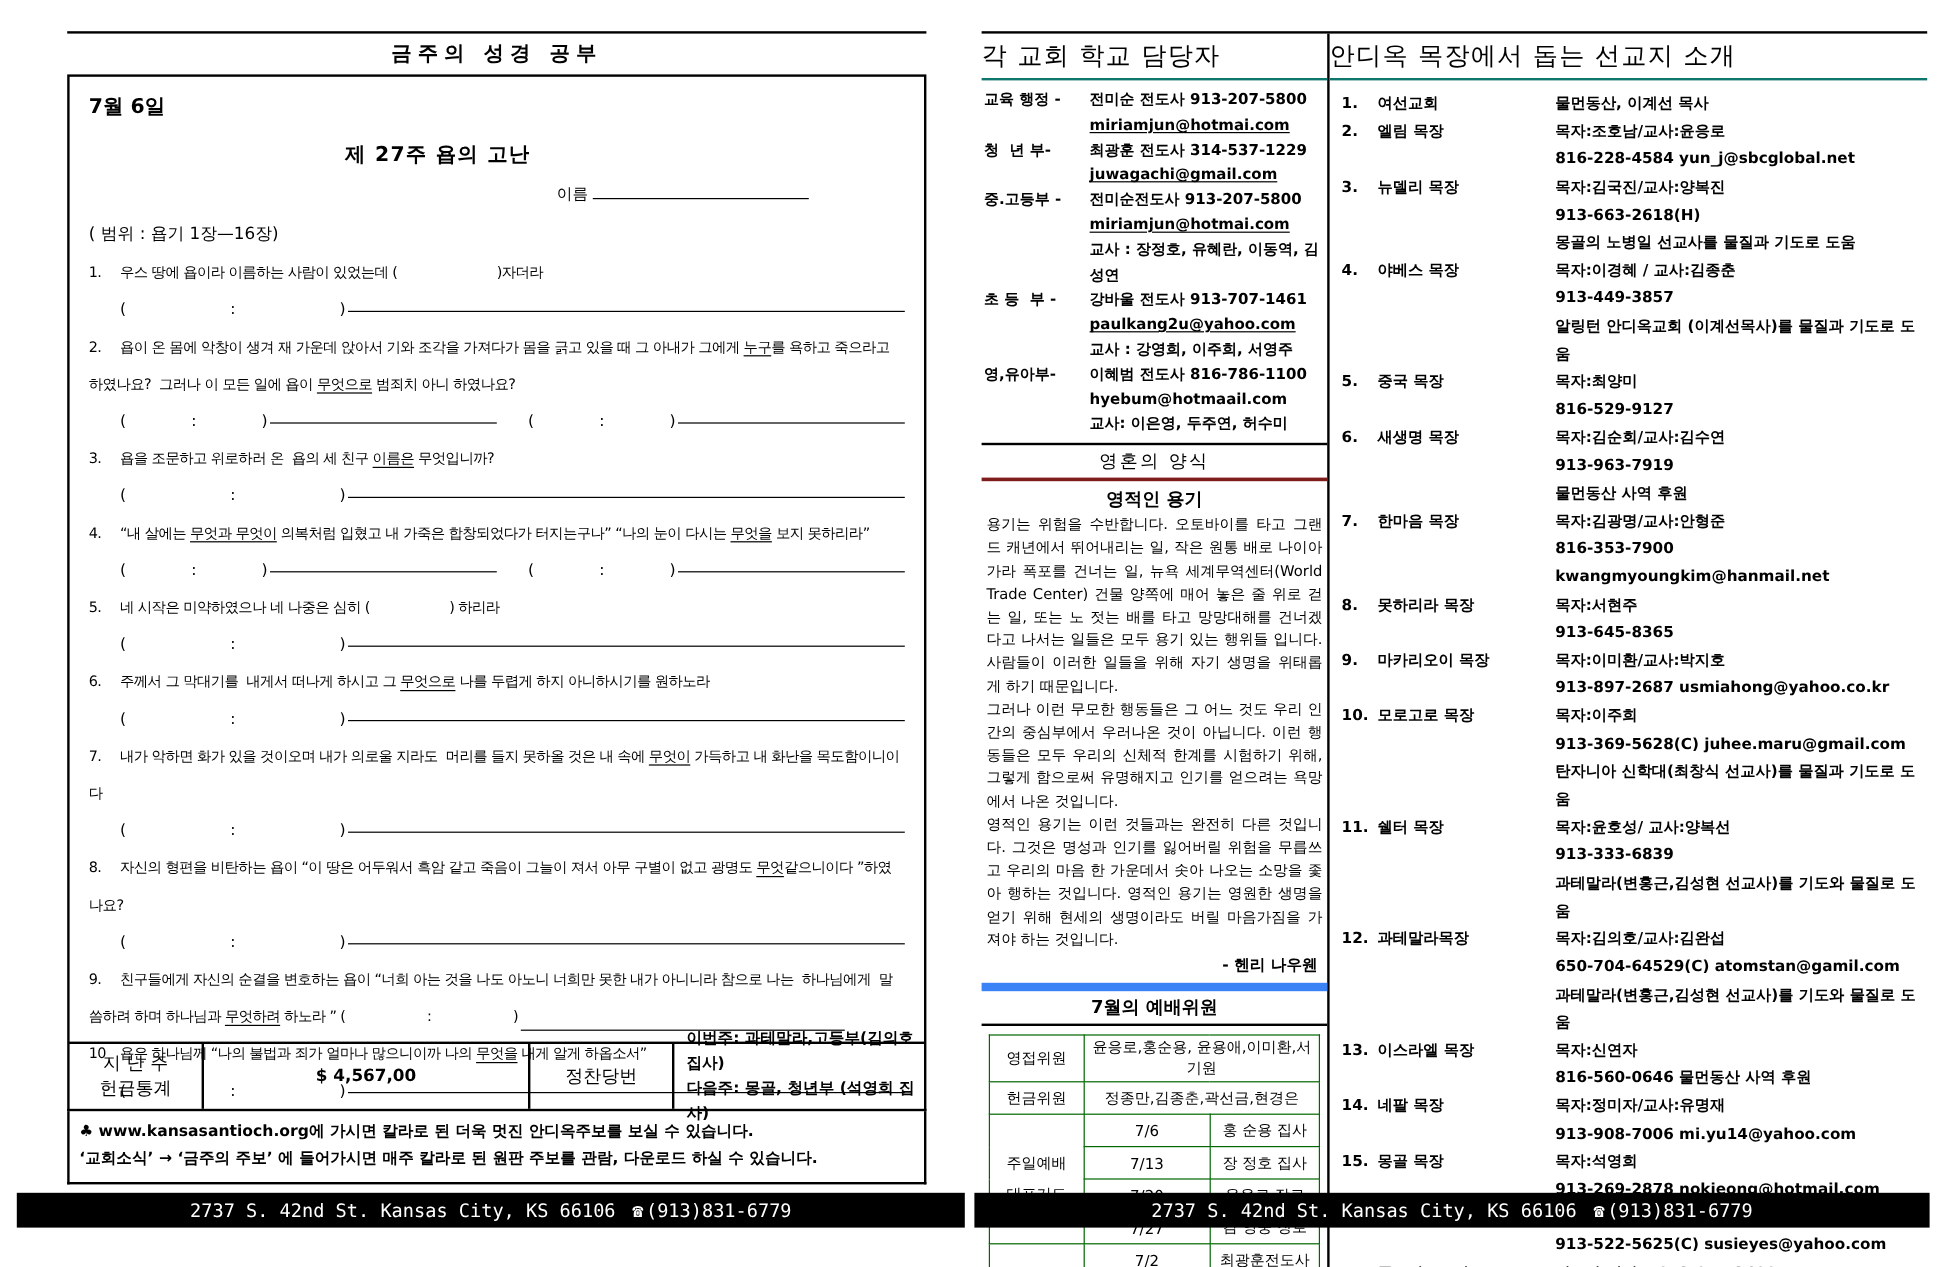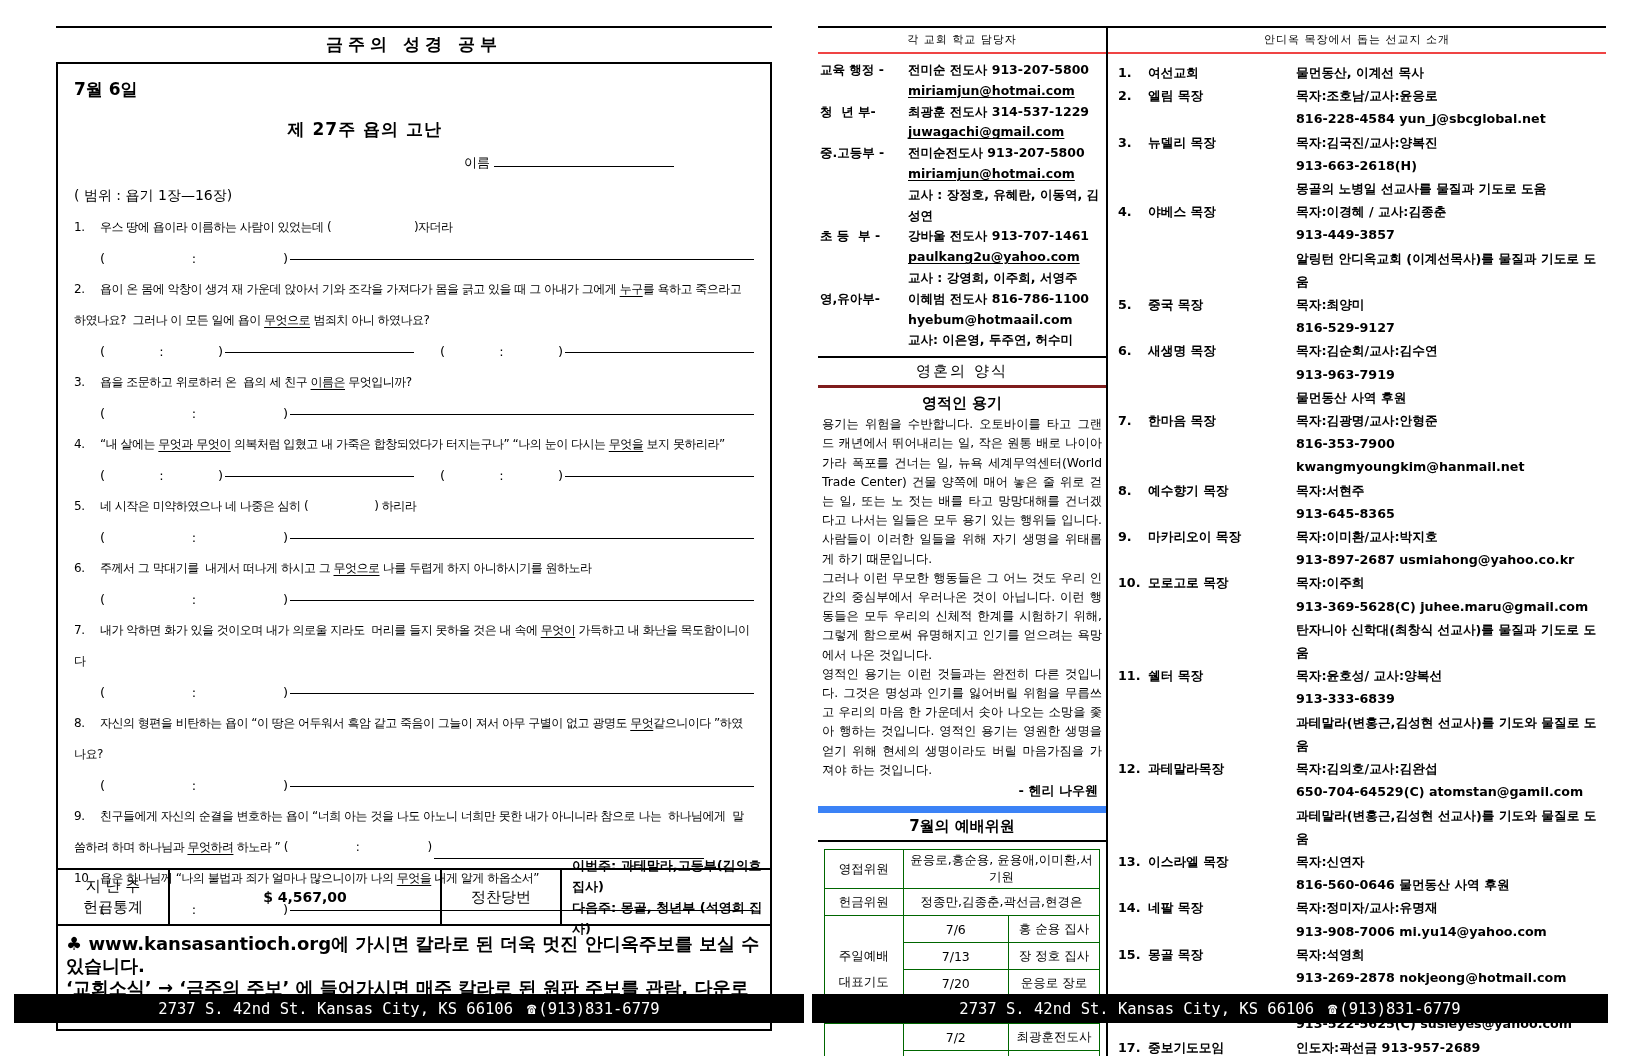--- a/index.html
+++ b/index.html
@@ -28,27 +28,27 @@
   .ans-inline{display:inline-flex;width:420px;height:20px;align-items:flex-end;vertical-align:baseline;}
   .ans-inline .ap{width:150px;}
   .ans-inline .al{margin-bottom:4px;}
 
   .offer-row{display:flex;border:2px solid #000;border-top:none;height:54px;align-items:stretch;}
   .oc{display:flex;flex-direction:column;justify-content:center;box-sizing:border-box;}
   .oc1{width:112px;text-align:center;font-size:15px;line-height:21px;border-right:2px solid #000;}
   .oc2{width:272px;text-align:center;font-weight:bold;font-size:14px;border-right:2px solid #000;}
   .oc3{width:120px;text-align:center;font-size:15px;border-right:2px solid #000;}
   .oc4{flex:1;padding-left:10px;font-size:13px;font-weight:bold;line-height:21px;}
-  .notice{border:2px solid #000;border-top:none;padding:7px 8px 8px;font-size:18px;font-weight:bold;line-height:22px;}
+  .notice{border:2px solid #000;border-top:none;padding:7px 8px 8px;font-size:13px;font-weight:bold;line-height:22px;}
 
   
   .right-block{position:absolute;left:818px;top:26px;width:788px;display:flex;border-top:2px solid #000;align-items:stretch;}
   .mid-col{width:290px;border-right:2px solid #000;box-sizing:border-box;}
   .right-col{flex:1;}
-  .col-header{text-align:center;font-size:11px;border-bottom:2px solid #ef4444;padding:4px 0 5px;letter-spacing:1px;}
+  .col-header{text-align:left;font-size:21px;border-bottom:2px solid #0f766e;padding:4px 0 5px;letter-spacing:1px;}
 
   .contacts{padding:6px 2px 5px 2px;font-size:12.5px;font-weight:bold;}
   .c-entry{display:flex;}
   .c-role{width:88px;flex-shrink:0;line-height:20.8px;white-space:pre;}
   .c-lines{flex:1;}
   .c-line{line-height:20.8px;}
   .c-line.u{text-decoration:underline;text-underline-offset:2px;}
 
   .soul-header{border-top:2px solid #000;border-bottom:3px solid #7f1d1d;text-align:center;font-size:15px;padding:4px 0;letter-spacing:2px;}
   .soul-title{text-align:center;font-weight:bold;font-size:15px;padding:6px 0 2px;}
@@ -402,21 +402,21 @@
           <div class="m-item">
             <span class="m-num">7.</span>
             <span class="m-name">한마음 목장</span>
             <div class="m-lines">
               <div class="m-line">목자:김광명/교사:안형준</div>
               <div class="m-line">816-353-7900 kwangmyoungkim@hanmail.net</div>
             </div>
           </div>
           <div class="m-item">
             <span class="m-num">8.</span>
-            <span class="m-name">예수향기 목장</span>
+            <span class="m-name">못하리라 목장</span>
             <div class="m-lines">
               <div class="m-line">목자:서현주</div>
               <div class="m-line">913-645-8365</div>
             </div>
           </div>
           <div class="m-item">
             <span class="m-num">9.</span>
             <span class="m-name">마카리오이 목장</span>
             <div class="m-lines">
               <div class="m-line">목자:이미환/교사:박지호</div>

